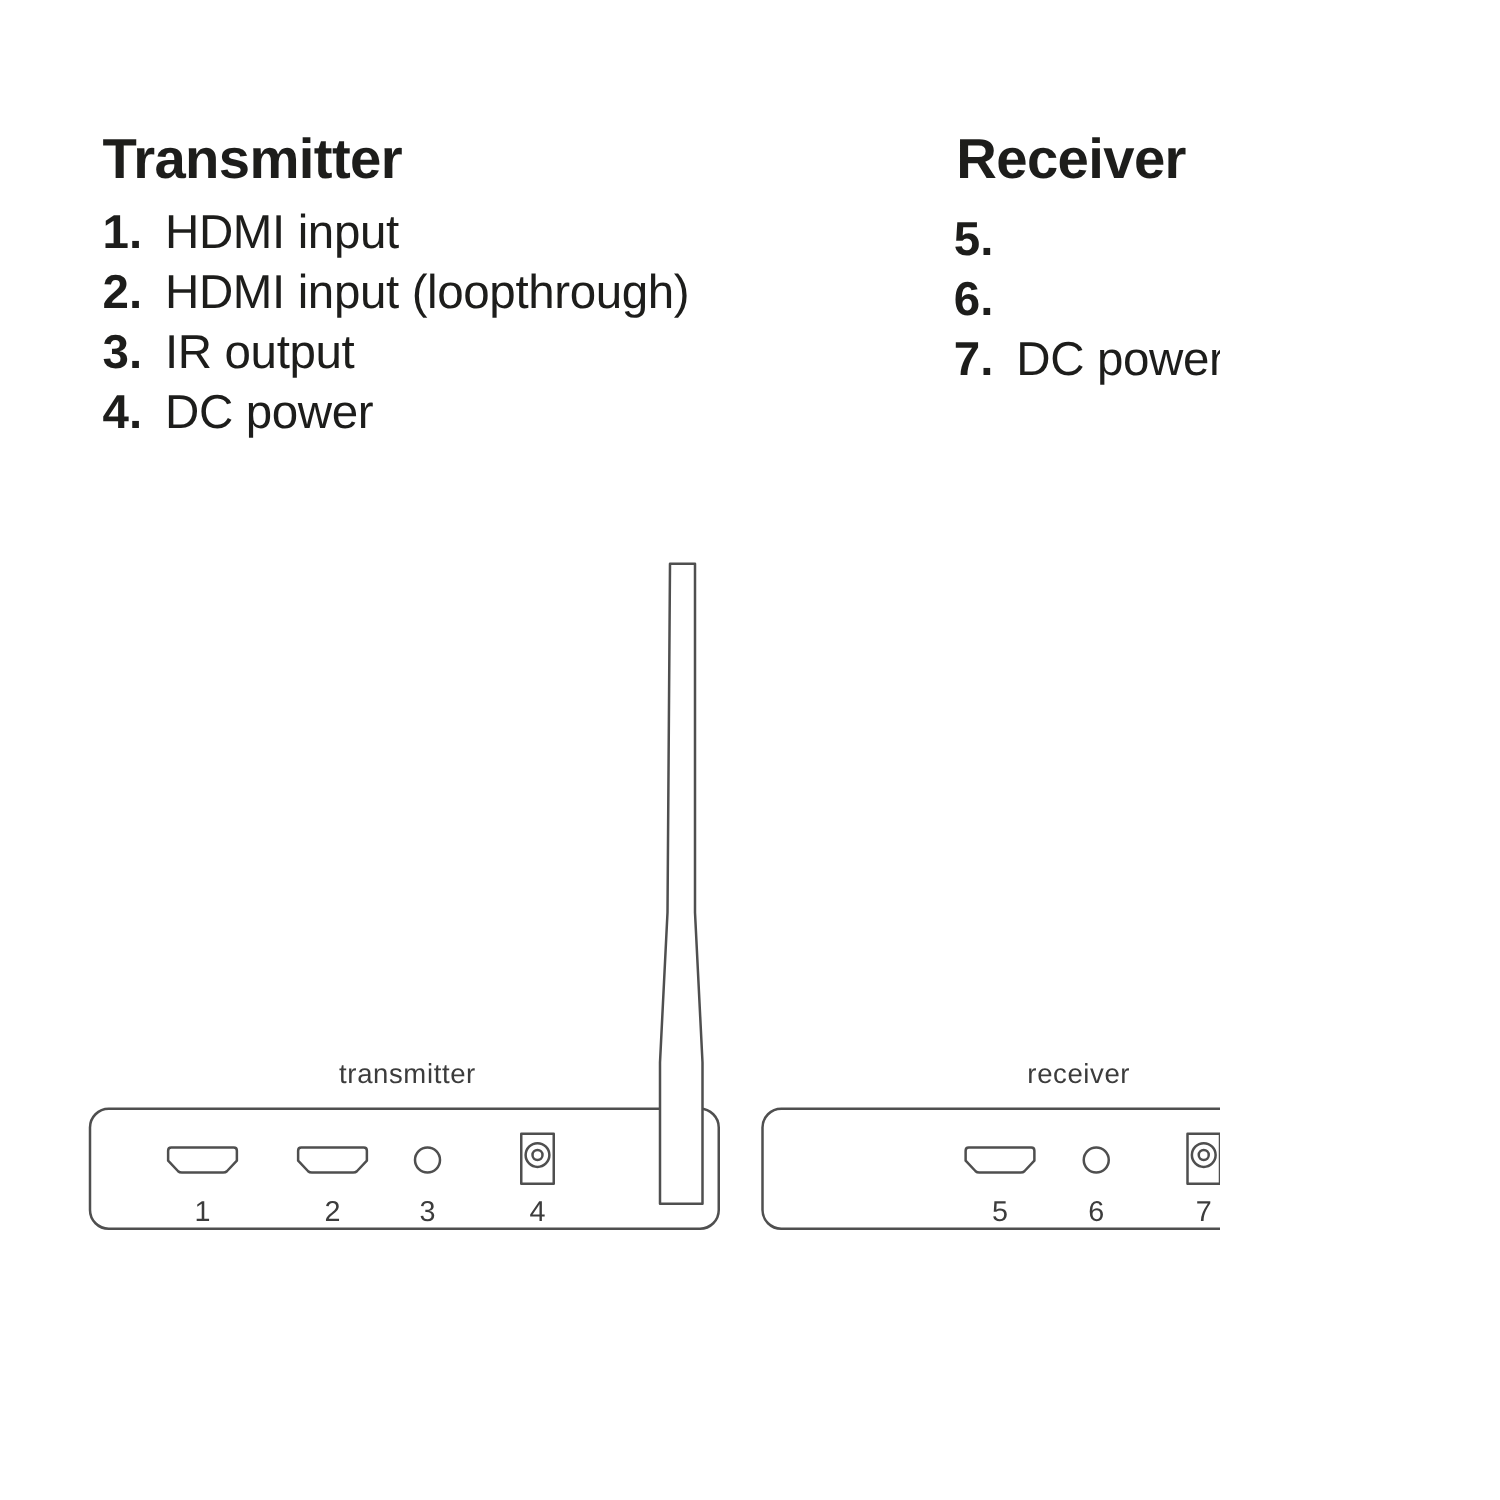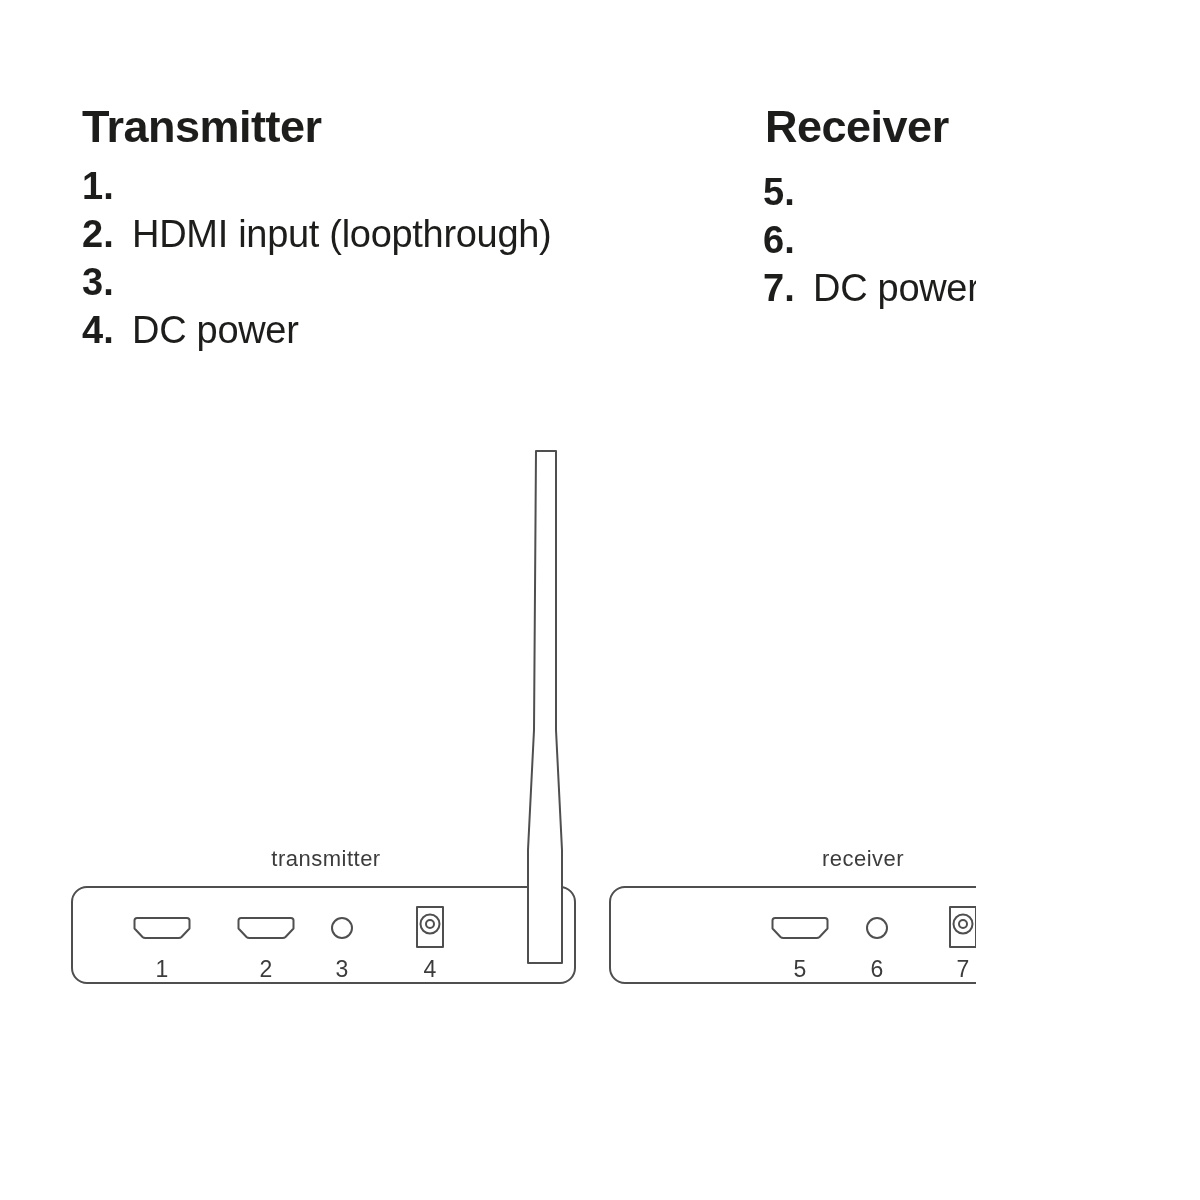--- a/index.html
+++ b/index.html
@@ -78,27 +78,29 @@
 </style>
 </head>
 <body>
 
 <div class="page">
 
   <div class="heading tx">Transmitter</div>
   <div class="port-list tx">
     <div class="row">
       <span class="num">1.</span>
+      <span class="lbl">HDMI input</span>
     </div>
     <div class="row">
       <span class="num">2.</span>
       <span class="lbl">HDMI input (loopthrough)</span>
     </div>
     <div class="row">
       <span class="num">3.</span>
+      <span class="lbl">IR output</span>
     </div>
     <div class="row">
       <span class="num">4.</span>
       <span class="lbl">DC power</span>
     </div>
   </div>
 
   <div class="heading rx">Receiver</div>
   <div class="port-list rx">
     <div class="row">

